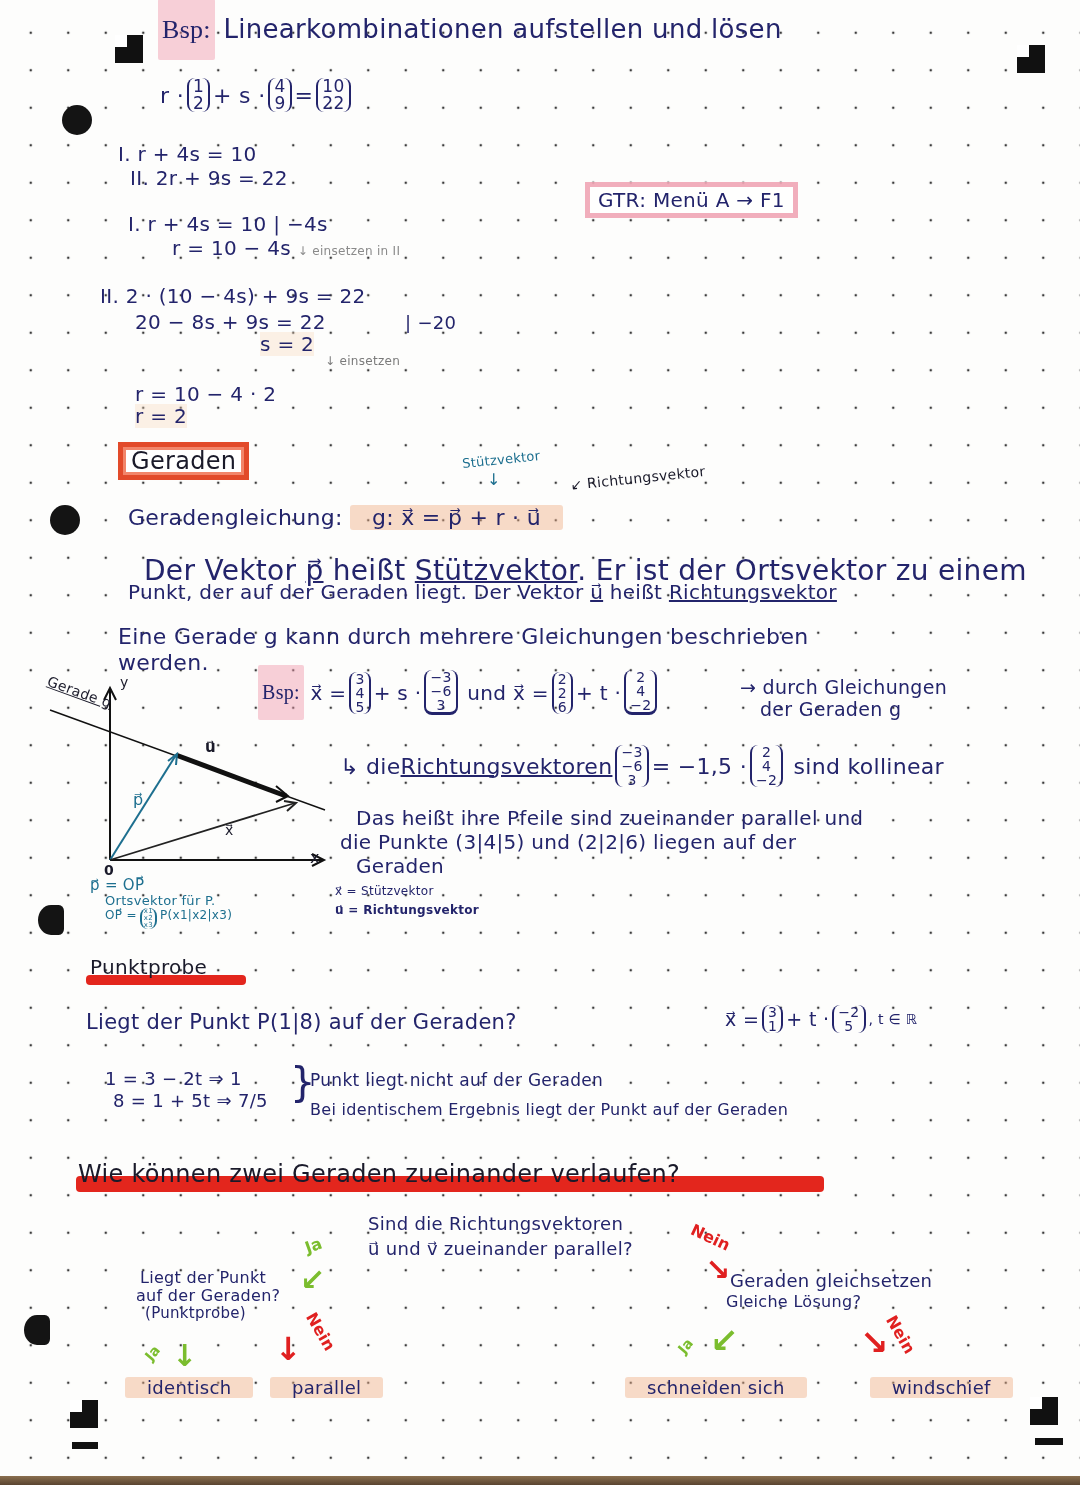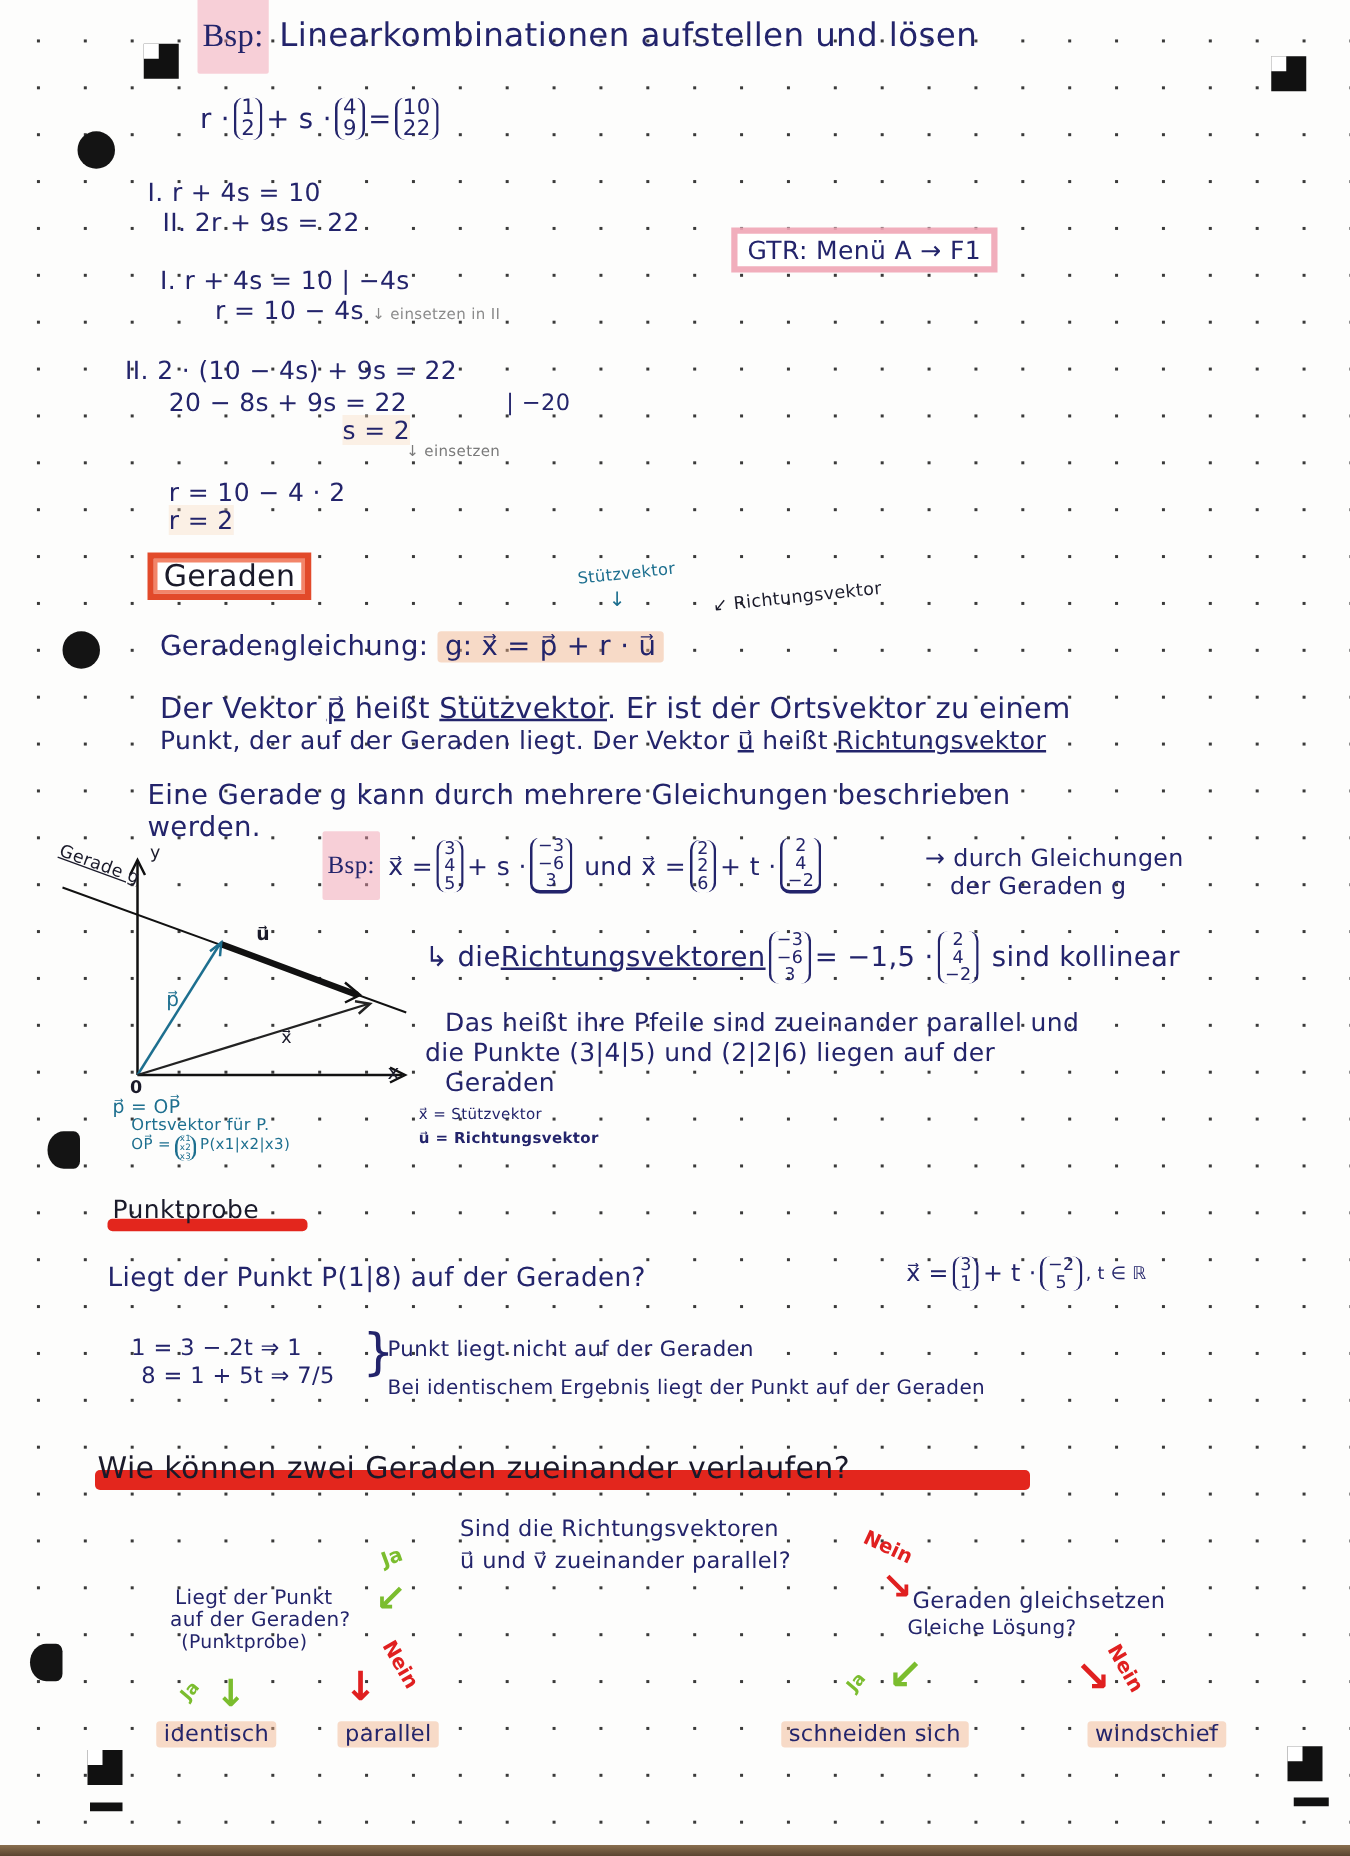--- a/index.html
+++ b/index.html
@@ -11,21 +11,21 @@
     background-position: 12px 14px;
     font-family: "DejaVu Sans", sans-serif;
     color:#23246b;
   }
   .abs { position:absolute; }
   .hw { font-family: "DejaVu Sans", sans-serif; color:#23246b; white-space:nowrap; letter-spacing:0.3px; }
   .teal { color:#1d6f8f; }
   .dark { color:#1a1a2a; }
   .red-box { border:5px solid #e24a2a; background:#fff; padding:0 8px; box-shadow:0 0 0 3px #f2856a inset; }
   .hl-pink { background:rgba(240,150,170,0.45); padding:16px 4px; border-radius:2px;font-family:Liberation Serif, serif; }
-  .hl-peach { background:rgba(240,175,135,0.45); padding:0 6px; border-radius:3px; }
+  .hl-peach { background:rgba(240,175,135,0.45); padding:0 22px; border-radius:3px; }
   .ul { text-decoration: underline; text-decoration-thickness:2px; }
   .marker { position:absolute; width:28px; height:28px; background:#111; }
   .marker::after { content:""; position:absolute; background:#fff; width:12px; height:12px; }
   .hole { position:absolute; width:30px; height:30px; border-radius:50%; background:#141414; }
   .vec { display:inline-flex; align-items:center; vertical-align:middle; border-left:2px solid currentColor; border-right:2px solid currentColor; border-radius:8px; padding:0 4px; margin:0 3px; }
   .vec .col { display:flex; flex-direction:column; align-items:center; line-height:1.0; font-size:14px; }
   .vec.big .col { font-size:17px; }
   .mathline { font-size:20px; }
   .bar-red { position:absolute; background:#e3261d; border-radius:4px; }
   .label-green { color:#7bbd2e; font-weight:bold; font-size:16px; position:absolute; }
@@ -82,36 +82,36 @@
 </div>
 
 <div class="abs hw" style="left:128px;top:212px;font-size:20px;">I. r + 4s = 10  | −4s</div>
 <div class="abs hw" style="left:172px;top:236px;font-size:20px;">
   <span>r = 10 − 4s</span>
   <span style="color:#8a8a8a;font-size:12px;">↓ einsetzen in II</span>
 </div>
 <div class="abs hw" style="left:100px;top:284px;font-size:20px;">II. 2 · (10 − 4s) + 9s = 22</div>
 <div class="abs hw" style="left:135px;top:310px;font-size:20px;">20 − 8s + 9s = 22</div>
 <div class="abs hw" style="left:405px;top:312px;font-size:18px;">| −20</div>
-<div class="abs hw" style="left:274px;top:332px;font-size:20px;background:rgba(245,215,185,0.35);">s = 2</div>
+<div class="abs hw" style="left:260px;top:332px;font-size:20px;background:rgba(245,215,185,0.35);">s = 2</div>
 <div class="abs hw" style="left:325px;top:354px;font-size:12px;color:#7a7a7a;">↓ einsetzen</div>
 <div class="abs hw" style="left:135px;top:382px;font-size:20px;">r = 10 − 4 · 2</div>
 <div class="abs hw" style="left:135px;top:404px;font-size:20px;background:rgba(245,215,185,0.35);">r = 2</div>
 
 <div class="abs hw red-box dark" style="left:118px;top:442px;font-size:24px;color:#1a1a2a;">Geraden</div>
 <div class="abs hw teal" style="left:462px;top:452px;font-size:13px;transform:rotate(-6deg);">Stützvektor</div>
 <div class="abs hw teal" style="left:487px;top:470px;font-size:16px;">↓</div>
 <div class="abs hw dark" style="left:570px;top:470px;font-size:14px;transform:rotate(-6deg);">↙ <span>Richtungsvektor</span></div>
 
 <div class="abs hw" style="left:128px;top:505px;font-size:22px;">
   <span>Geradengleichung:</span>
   <span class="hl-peach">g: x⃗ = p⃗ + r · u⃗</span>
 </div>
 
-<div class="abs hw" style="left:128px;top:554px;font-size:23px;">
+<div class="abs hw" style="left:144px;top:554px;font-size:28px;">
   <span>Der Vektor </span><span class="ul">p⃗</span><span> heißt </span><span class="ul">Stützvektor</span><span>. Er ist der Ortsvektor zu einem</span>
 </div>
 <div class="abs hw" style="left:128px;top:580px;font-size:20px;">
   <span>Punkt, der auf der Geraden liegt. Der Vektor </span><span class="ul">u⃗</span><span> heißt </span><span class="ul">Richtungsvektor</span>
 </div>
 
 <div class="abs hw" style="left:118px;top:624px;font-size:22px;">Eine Gerade g kann durch mehrere Gleichungen beschrieben</div>
 <div class="abs hw" style="left:118px;top:650px;font-size:22px;">werden.</div>
 
 <div class="abs hw" style="left:258px;top:665px;font-size:20px;display:flex;align-items:center;">

